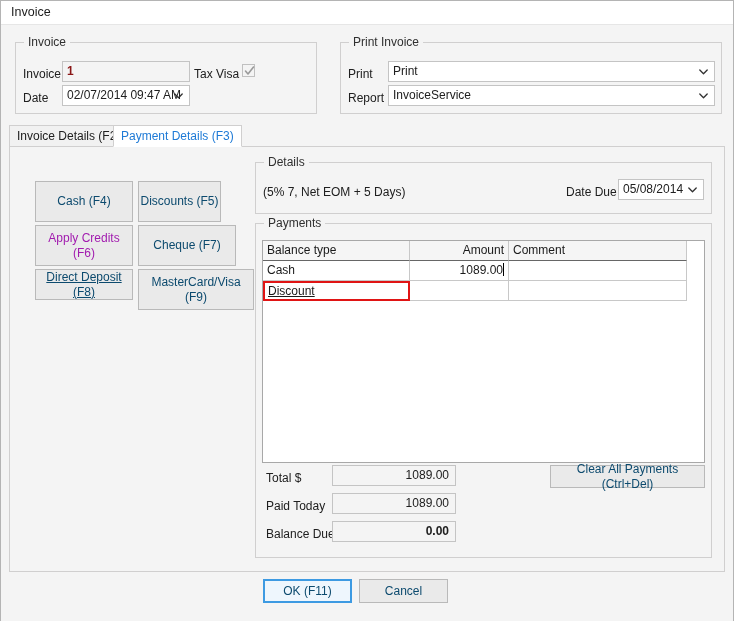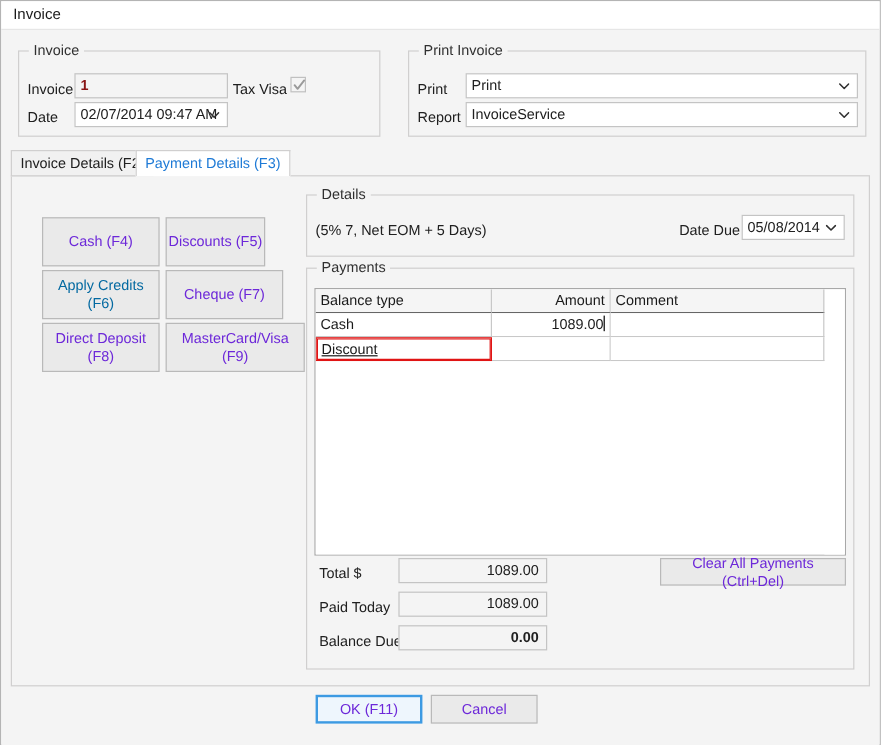--- a/index.html
+++ b/index.html
@@ -176,30 +176,30 @@
   }
 
   
   .btn {
     position: absolute;
     box-sizing: border-box;
     border: 1px solid #b9b9b9;
     background: #eaeaea;
     font-family: "Liberation Sans", sans-serif;
     font-size: 12px;
-    color: #6d28d9;
+    color: #0c4a6e;
     text-align: center;
     display: flex;
     align-items: center;
     justify-content: center;
     white-space: pre-line;
     line-height: 15px;
     user-select: none;
   }
-  .btn.disabled { color: #0369a1; }
+  .btn.disabled { color: #a21caf; }
   .btn.focus {
     border: 2px solid #3d9ae2;
     background: #eef6fd;
   }
 
   
   .grid {
     position: absolute;
     box-sizing: border-box;
     border: 1px solid #a8a8a8;
@@ -322,21 +322,21 @@
         <span>Payment Details (F3)</span>
       </div>
     </div>
 
 
     <div class="btn" style="left:34px; top:156px; width:98px; height:41px;">Cash (F4)</div>
     <div class="btn" style="left:137px; top:156px; width:83px; height:41px;">Discounts (F5)</div>
     <div class="btn disabled" style="left:34px; top:200px; width:98px; height:41px;">Apply Credits
 (F6)</div>
     <div class="btn" style="left:137px; top:200px; width:98px; height:41px;">Cheque (F7)</div>
-    <div class="btn" style="left:34px; top:244px; width:98px; height:41px;">Direct Deposit
+    <div class="btn" style="left:34px; top:244px; width:98px; height:31px;text-decoration:underline;">Direct Deposit
 (F8)</div>
     <div class="btn" style="left:137px; top:244px; width:116px; height:41px;">MasterCard/Visa
 (F9)</div>
 
     <div class="groupbox" style="left:254px; top:137px; width:457px; height:52px;">
       <div class="gb-title">Details</div>
     </div>
     <div class="lbl" style="left:262px; top:160px;">(5% 7, Net EOM + 5 Days)</div>
     <div class="lbl" style="left:565px; top:160px;">Date Due</div>
     <div class="combo" style="left:617px; top:154px; width:86px; height:21px;">

